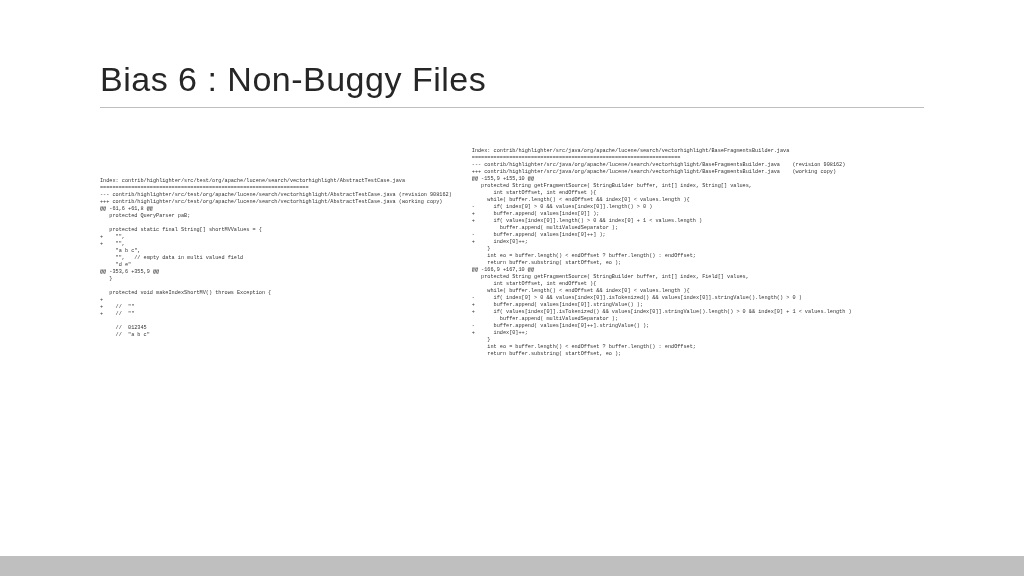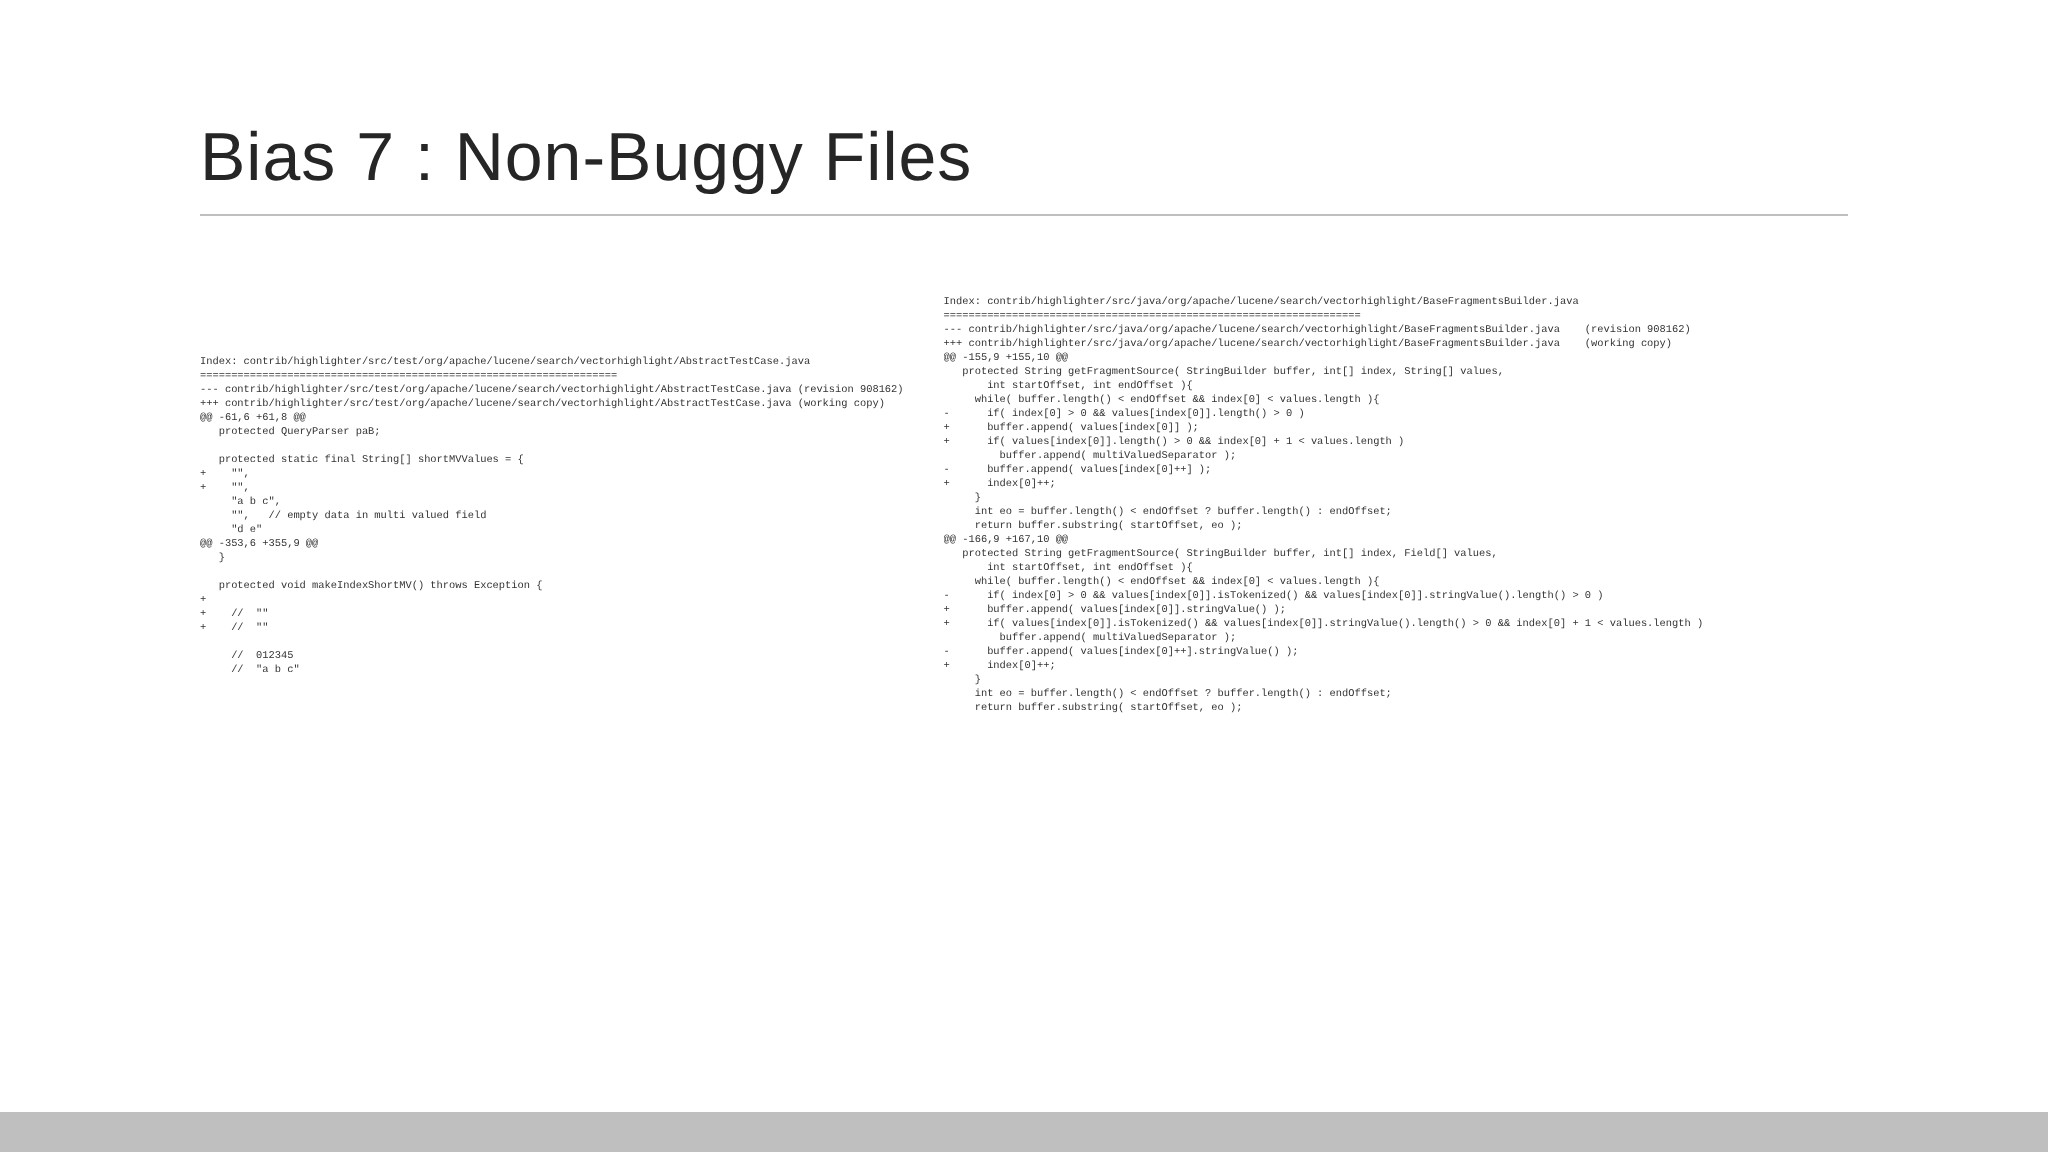--- a/index.html
+++ b/index.html
@@ -51,21 +51,21 @@
       left: 0;
       width: 100%;
       height: 20px;
       background: #bfbfbf;
     }
   </style>
 </head>
 <body>
 
 <div class="slide">
-  <h1 class="title">Bias 7 : Non-Buggy Files</h1>
+  <h1 class="title">Bias 6 : Non-Buggy Files</h1>
   <div class="diffs">
     <div class="diff-left">
       <pre class="diff-block">Index: contrib/highlighter/src/test/org/apache/lucene/search/vectorhighlight/AbstractTestCase.java
 ===================================================================
 --- contrib/highlighter/src/test/org/apache/lucene/search/vectorhighlight/AbstractTestCase.java (revision 908162)
 +++ contrib/highlighter/src/test/org/apache/lucene/search/vectorhighlight/AbstractTestCase.java (working copy)
 @@ -61,6 +61,8 @@
    protected QueryParser paB;
  
    protected static final String[] shortMVValues = {

